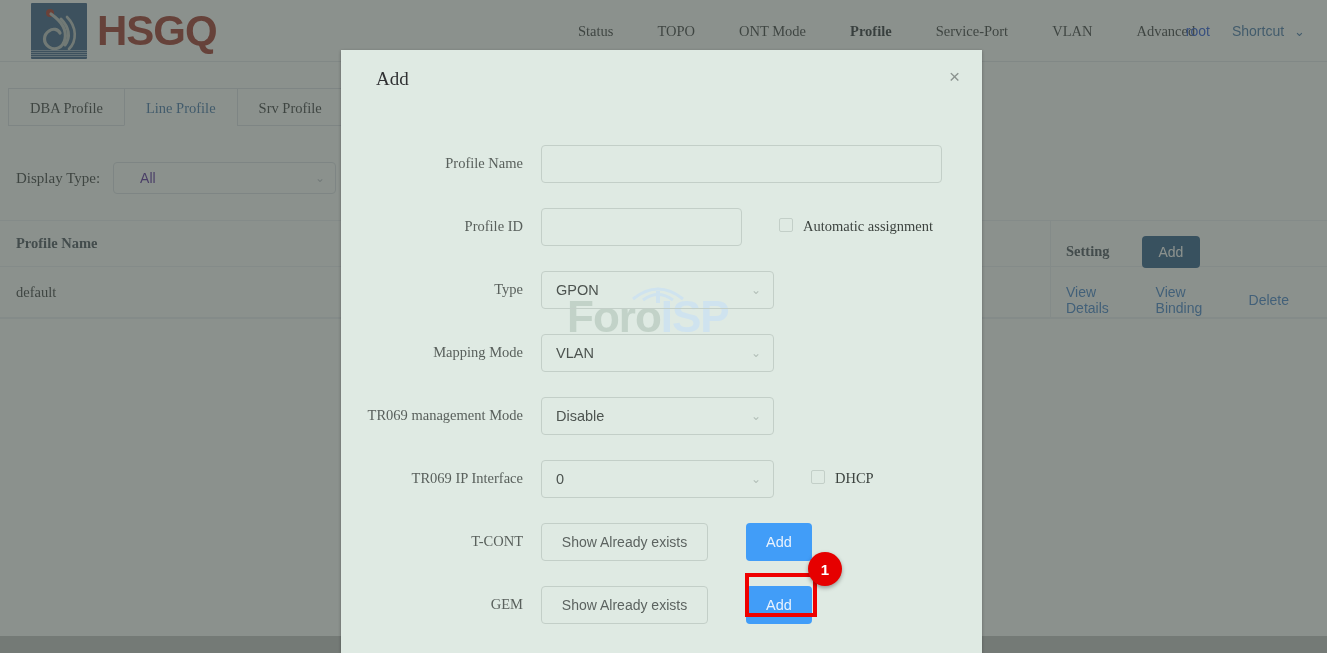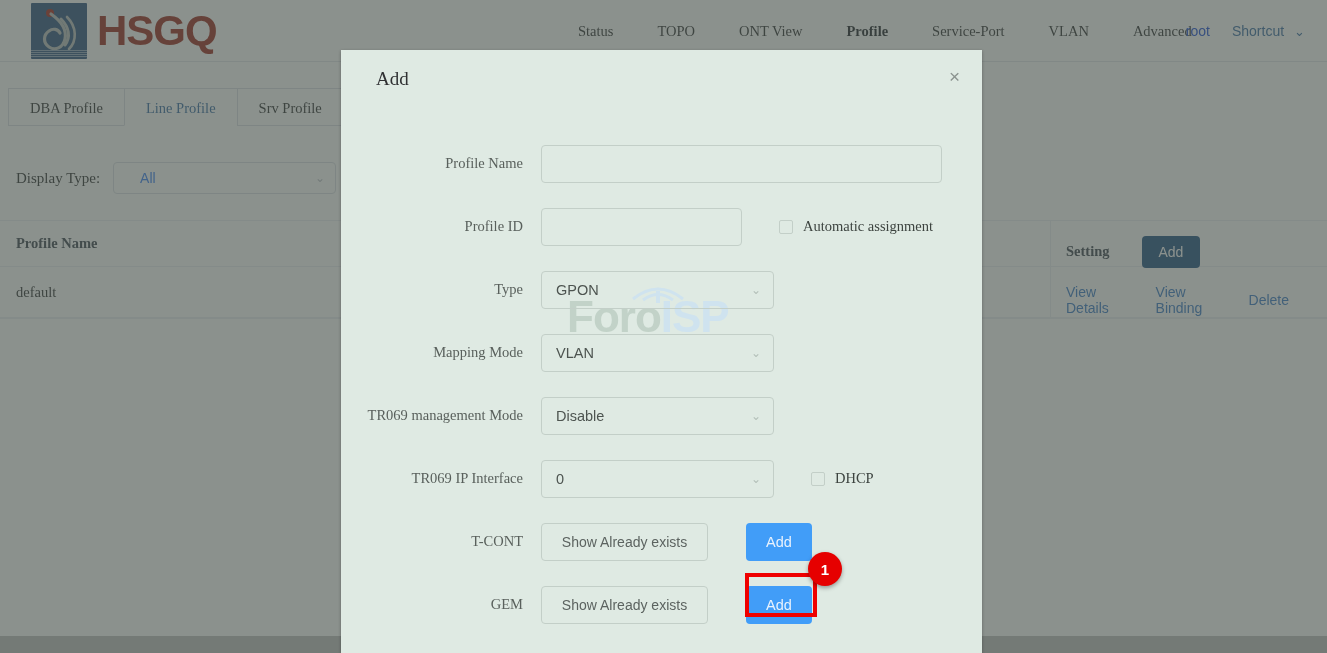--- a/index.html
+++ b/index.html
@@ -171,21 +171,21 @@
     background: #fff;
     position: relative;
     box-sizing: border-box;
     display: flex;
     align-items: center;
     cursor: pointer;
   }
   .select-box .sv {
     font-family: "Liberation Sans", sans-serif;
     font-size: 14px;
-    color: #3b82f6;
+    color: #4c1d95;
     padding-left: 26px;
   }
   .select-box .caret {
     position: absolute;
     right: 10px;
     top: 50%;
     transform: translateY(-50%);
     color: #c0c4cc;
     font-size: 12px;
   }
@@ -377,21 +377,21 @@
     background: transparent;
     font-family: "Liberation Sans", sans-serif;
     font-size: 14.5px;
     color: #4d5450;
     padding: 0 14px;
     box-sizing: border-box;
   }
 
   .chk-wrap {
     display: flex;
-    align-items: center;
+    align-items: flex-start;
     margin-left: 37px;
     cursor: pointer;
   }
   .chk-box {
     width: 14px;
     height: 14px;
     border: 1px solid #c3cfc8;
     border-radius: 2px;
     background: transparent;
     box-sizing: border-box;
@@ -474,21 +474,21 @@
           <path d="M36 14 C46 24 46 38 38 46" stroke="#b9bfbe" stroke-width="2.6" fill="none" stroke-linecap="round"></path>
         </svg>
         <div class="stripes"></div>
       </div>
       <div class="logo-text">HSGQ</div>
     </div>
 
     <div class="nav">
       <div class="nav-item">Status</div>
       <div class="nav-item">TOPO</div>
-      <div class="nav-item">ONT View</div>
+      <div class="nav-item">ONT Mode</div>
       <div class="nav-item active">Profile</div>
       <div class="nav-item">Service-Port</div>
       <div class="nav-item">VLAN</div>
       <div class="nav-item">Advanced</div>
     </div>
 
     <div class="nav-right">
       <div class="nav-user">root</div>
       <div class="nav-shortcut">Shortcut</div>
       <div class="nav-caret">⌄</div>

